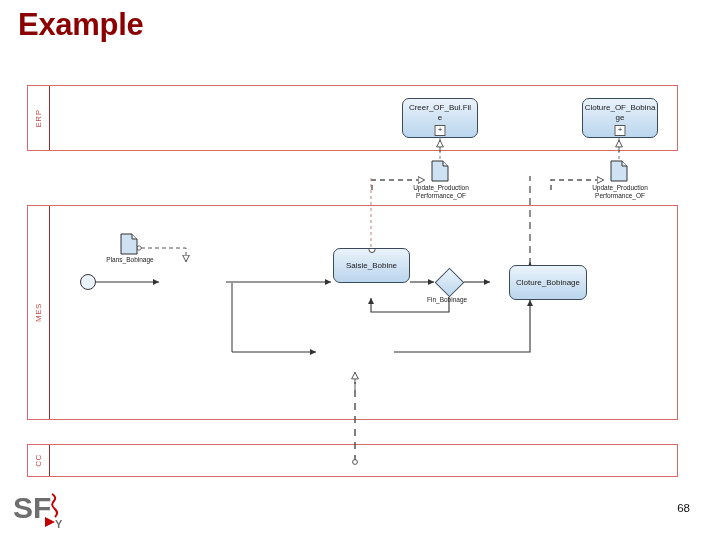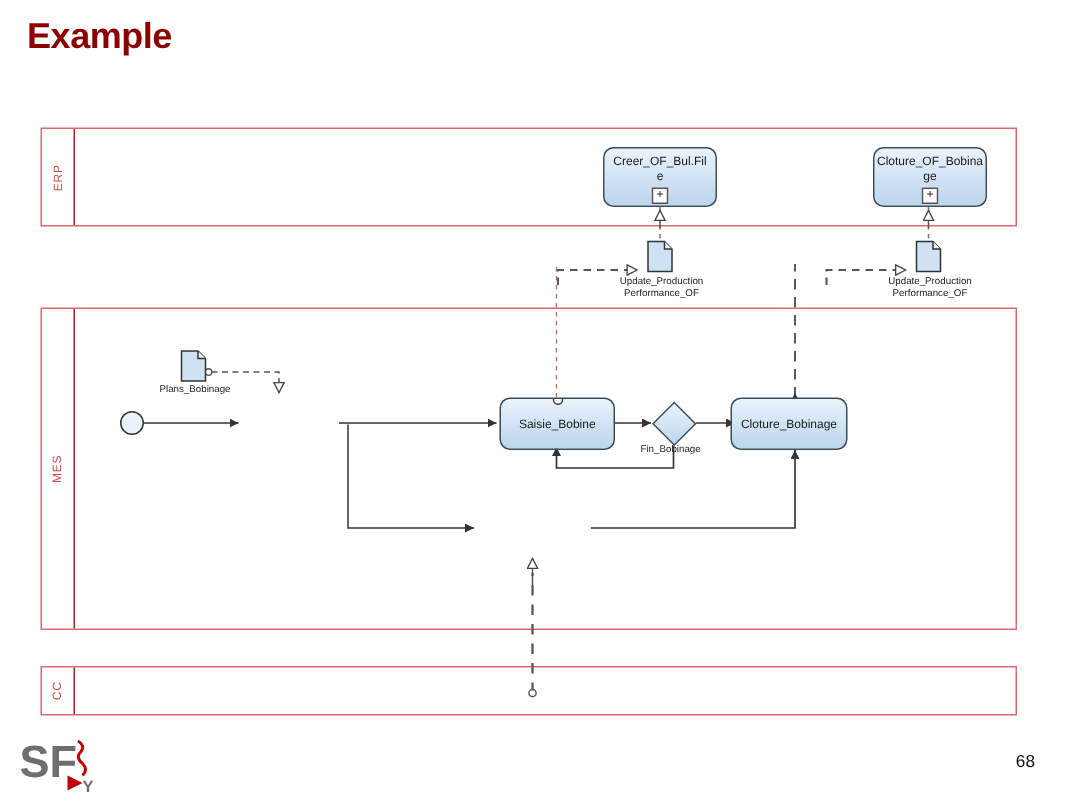--- a/index.html
+++ b/index.html
@@ -13,21 +13,21 @@
     font-family: "Liberation Sans", sans-serif;
     position: relative;
     overflow: hidden;
   }
 
   
   #slide-title {
     position: absolute;
     left: 18px;
     top: 8px;
-    font-size: 24px;
+    font-size: 31px;
     font-weight: bold;
     color: #8B0000;
     letter-spacing: -0.3px;
     line-height: 34px;
   }
 
   
   #diagram {
     position: absolute;
     left: 0;
@@ -309,31 +309,31 @@
 
   <div class="doc" style="left:120px; top:233px;">
     <svg width="18" height="22" viewBox="0 0 18 22">
       <path d="M1,1 L12,1 L17,6 L17,21 L1,21 Z" fill="#CFE2F3" stroke="#333" stroke-width="1"></path>
       <path d="M12,1 L12,6 L17,6" fill="#EAF3FB" stroke="#333" stroke-width="1"></path>
     </svg>
   </div>
   <div class="caption" style="left:99px; top:256px; width:62px;">Plans_Bobinage</div>
 
 
-  <div class="task" style="left:333px; top:265px; width:77px; height:35px;">
+  <div class="task" style="left:333px; top:248px; width:77px; height:35px;">
     <span class="loop-marker"></span>
     <span>Saisie_Bobine</span>
   </div>
 
   <div class="gateway" style="left:434px; top:267px;">
     <div class="gw-shape"></div>
   </div>
   <div class="gw-caption" style="left:427px; top:296px;">Fin_Bobinage</div>
 
-  <div class="task" style="left:487px; top:265px; width:78px; height:35px;text-align:right;">
+  <div class="task" style="left:509px; top:265px; width:78px; height:35px;text-align:right;">
     <span>Cloture_Bobinage</span>
   </div>
 
 
 </div>
 
 <div id="footer">
   <div id="logo">
     <svg width="56" height="46" viewBox="0 0 56 46">
       <text x="1" y="30" font-family="Liberation Sans, sans-serif" font-size="30" font-weight="bold" fill="#6E6E6E">SF</text>

